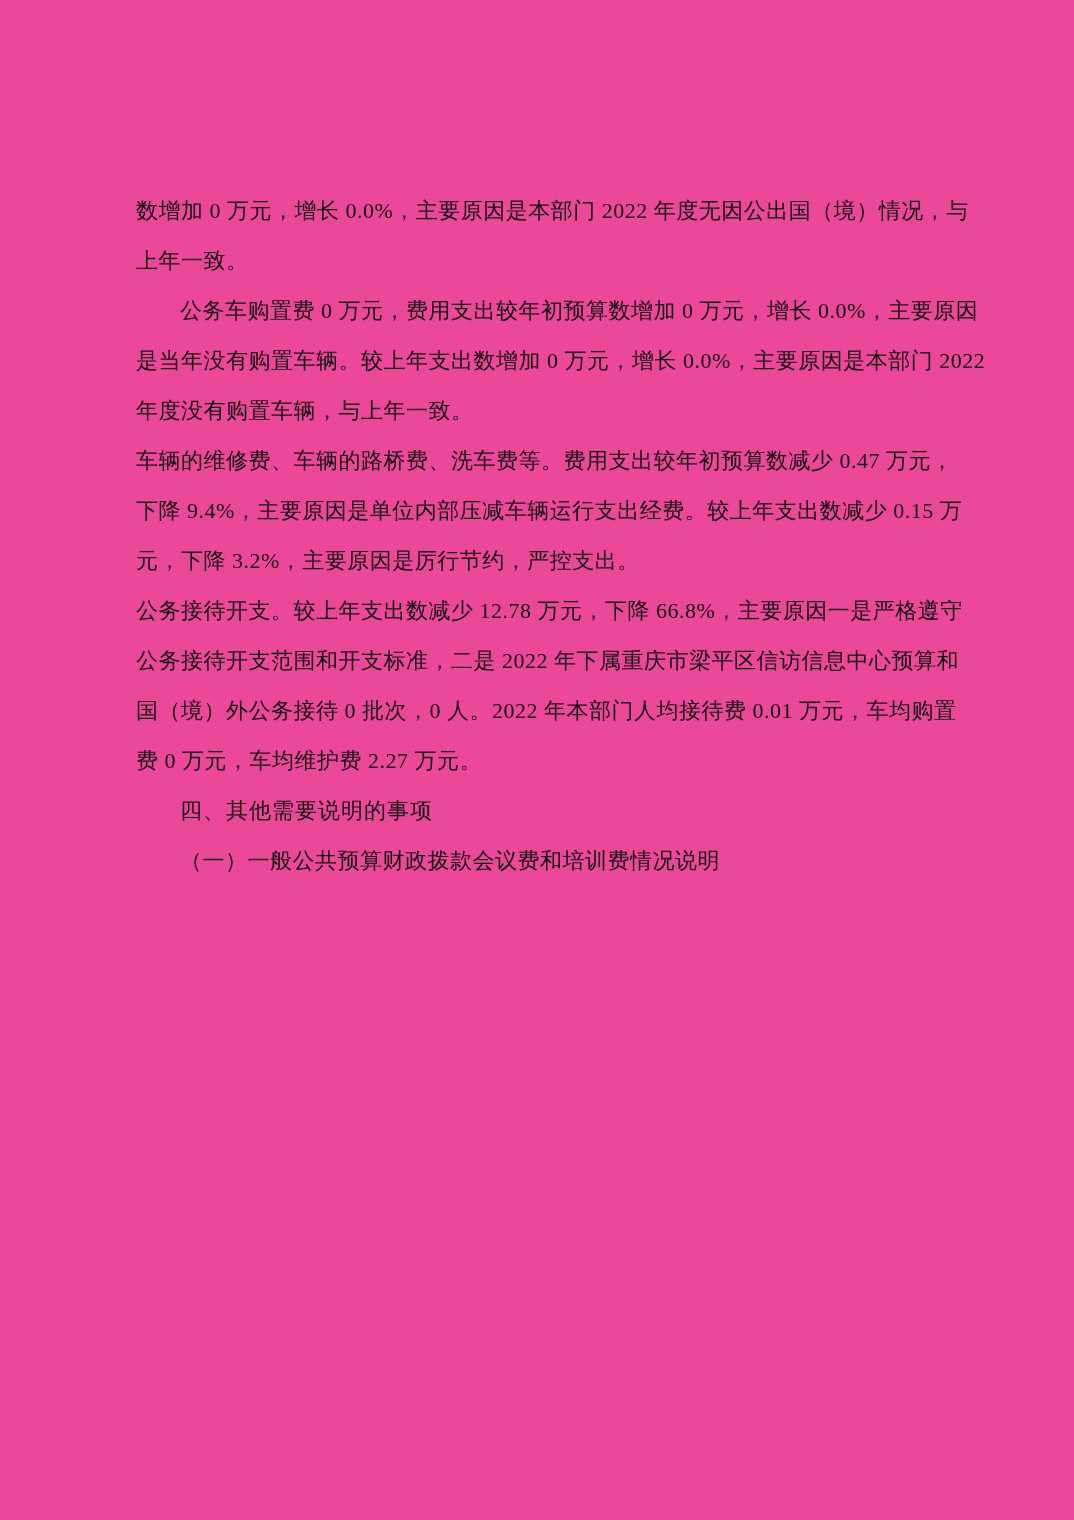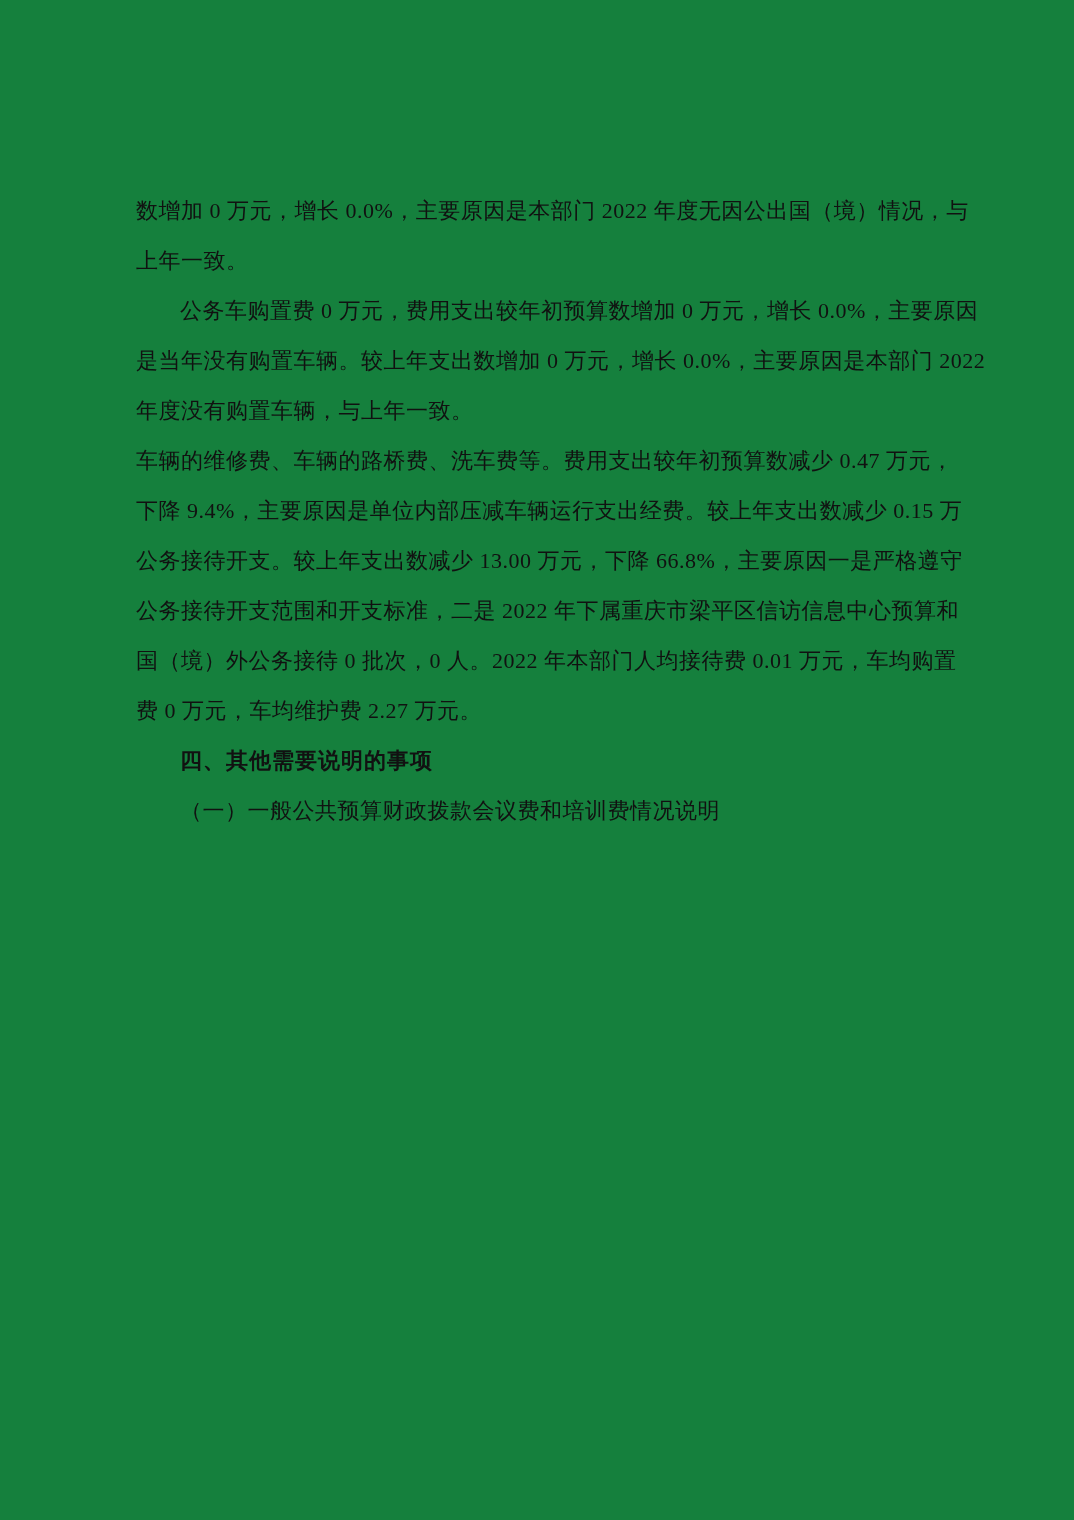--- a/index.html
+++ b/index.html
@@ -4,21 +4,21 @@
 <style>
   html, body {
     margin: 0;
     padding: 0;
     background: #ffffff;
   }
   .page {
     position: relative;
     width: 1074px;
     height: 1520px;
-    background: #15803d;
+    background: #ec4899;
     overflow: hidden;
     font-family: "Liberation Serif", "DejaVu Serif", serif;
   }
   .text-content {
     position: absolute;
     top: 186px;
     left: 136px;
     width: 804px;
     color: #111111;
     font-size: 22px;
@@ -31,38 +31,39 @@
     letter-spacing: 0.5px;
   }
   .doc-line.para-end {
     text-align: right;
     text-align-last: left;
   }
   .doc-line.indent {
     text-indent: 44px;
   }
   .doc-line.bold {
-    font-weight: bold;
+    font-weight: normal;
     font-family: "Liberation Sans", "DejaVu Sans", sans-serif;
     letter-spacing: 1px;
   }
 </style>
 </head>
 <body>
 
 <div class="page">
   <div class="text-content">
 
   <div class="doc-line">数增加 0 万元，增长 0.0%，主要原因是本部门 2022 年度无因公出国（境）情况，与</div>
       <div class="doc-line para-end">上年一致。</div>
       <div class="doc-line indent">公务车购置费 0 万元，费用支出较年初预算数增加 0 万元，增长 0.0%，主要原因</div>
       <div class="doc-line">是当年没有购置车辆。较上年支出数增加 0 万元，增长 0.0%，主要原因是本部门 2022</div>
       <div class="doc-line para-end">年度没有购置车辆，与上年一致。</div>
       <div class="doc-line">车辆的维修费、车辆的路桥费、洗车费等。费用支出较年初预算数减少 0.47 万元，</div>
       <div class="doc-line">下降 9.4%，主要原因是单位内部压减车辆运行支出经费。较上年支出数减少 0.15 万</div>
-      <div class="doc-line">公务接待开支。较上年支出数减少 13.00 万元，下降 66.8%，主要原因一是严格遵守</div>
+      <div class="doc-line para-end">元，下降 3.2%，主要原因是厉行节约，严控支出。</div>
+      <div class="doc-line">公务接待开支。较上年支出数减少 12.78 万元，下降 66.8%，主要原因一是严格遵守</div>
       <div class="doc-line">公务接待开支范围和开支标准，二是 2022 年下属重庆市梁平区信访信息中心预算和</div>
       <div class="doc-line">国（境）外公务接待 0 批次，0 人。2022 年本部门人均接待费 0.01 万元，车均购置</div>
       <div class="doc-line para-end">费 0 万元，车均维护费 2.27 万元。</div>
       <div class="doc-line indent bold para-end">四、其他需要说明的事项</div>
       <div class="doc-line indent para-end">（一）一般公共预算财政拨款会议费和培训费情况说明</div>
     </div>
 </div>
 
 </body></html>

